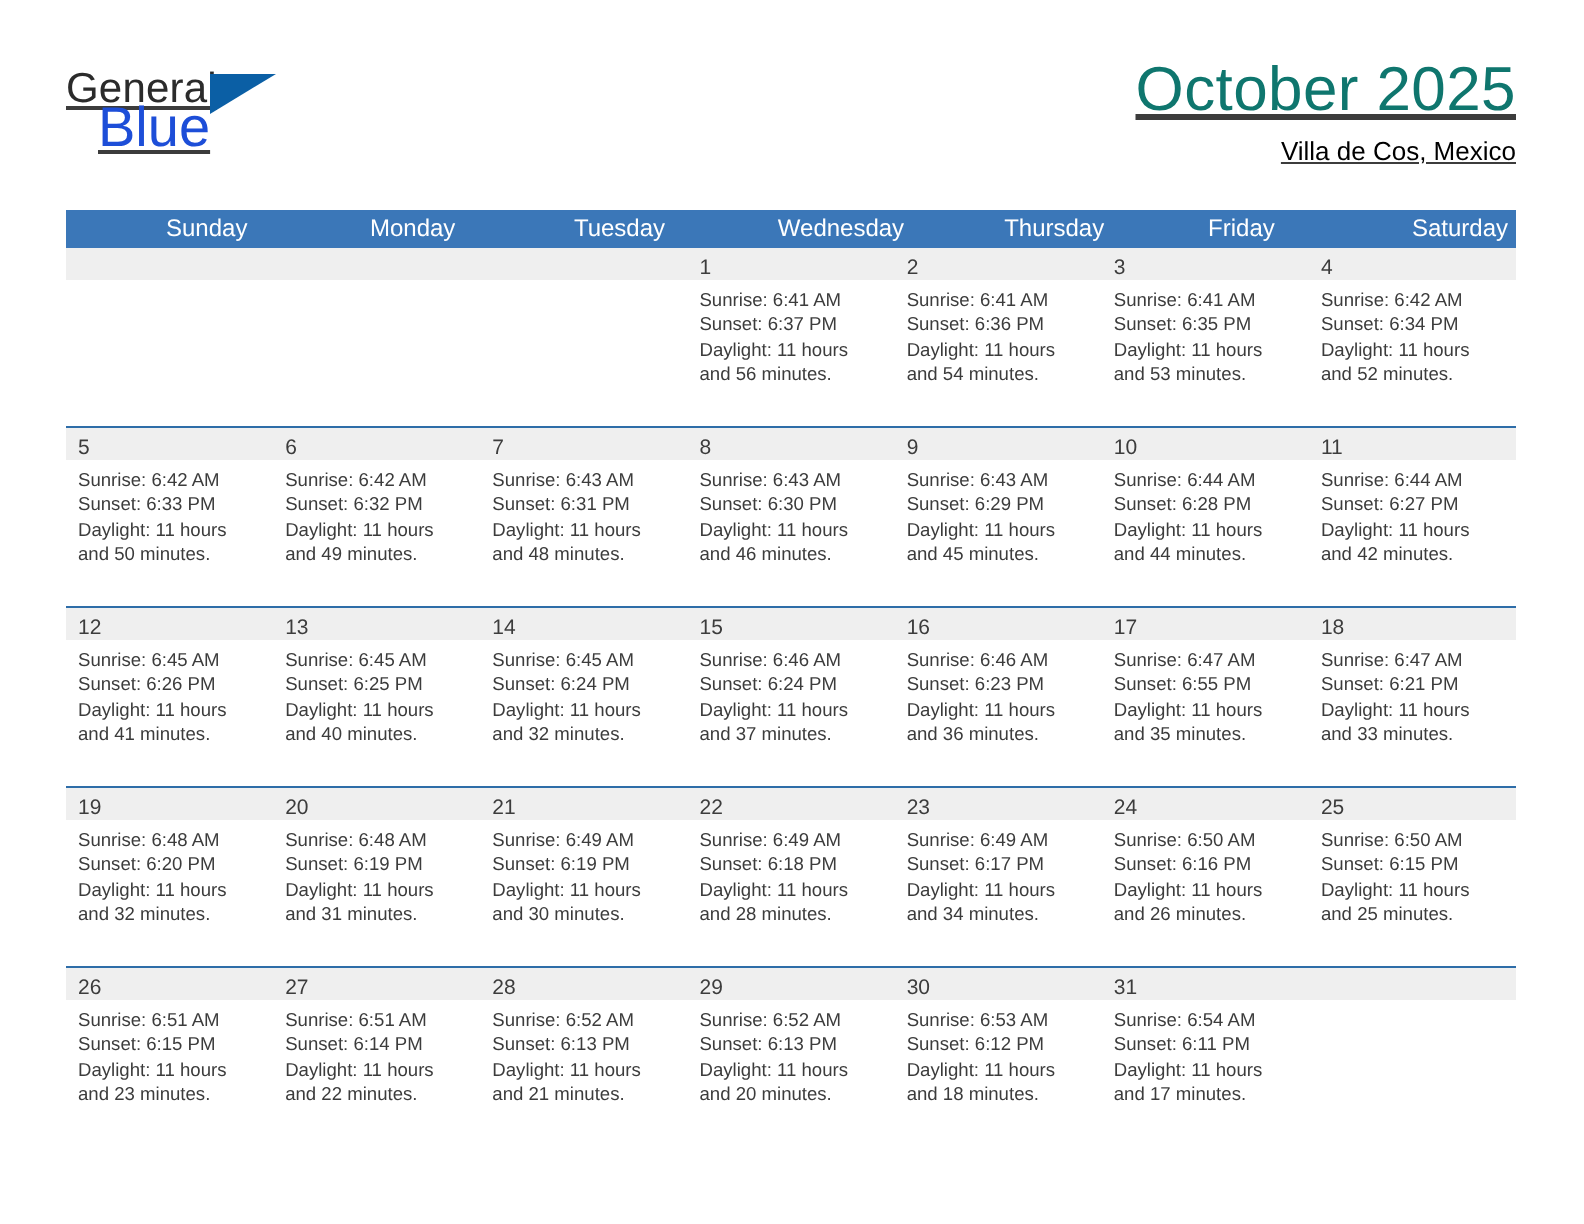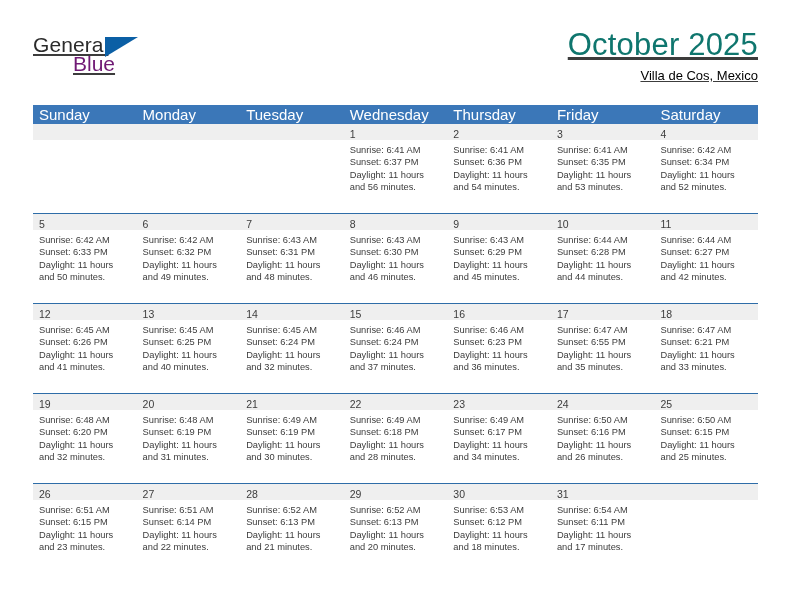--- a/index.html
+++ b/index.html
@@ -43,25 +43,25 @@
     box-sizing: border-box;
   }
   .logo-general {
     font-size: 21px;
     letter-spacing: 0.1px;
     color: #2b2b2b;
     line-height: 22px;
     display: block;
   }
   .logo-blue {
-    font-size: 21px;
-    color: #701a75;
+    font-size: 28px;
+    color: #1d4ed8;
     line-height: 22px;
     display: block;
-    margin-left: 40px;
+    margin-left: 16px;
     margin-top: -3px;
   }
   .logo-triangle {
     position: absolute;
     left: 72px;
     top: 7px;
     width: 0;
     height: 0;
     border-left: 33px solid #0b5fa5;
     border-bottom: 20px solid transparent;
@@ -94,25 +94,26 @@
   }
 
   .dow-row {
     display: flex;
     background: #3b77b8;
     height: 19px;
   }
   .dow {
     flex: 1 1 0;
     color: #ffffff;
-    font-size: 15px;
+    font-size: 12px;
     line-height: 19px;
     padding-left: 6px;
     box-sizing: border-box;
     white-space: nowrap;
+    margin-left: 44px;
   }
 
   .week {
     display: flex;
     border-top: 1.5px solid #2e6da8;
     height: 89px;
   }
   .week.first {
     border-top: none;
   }

